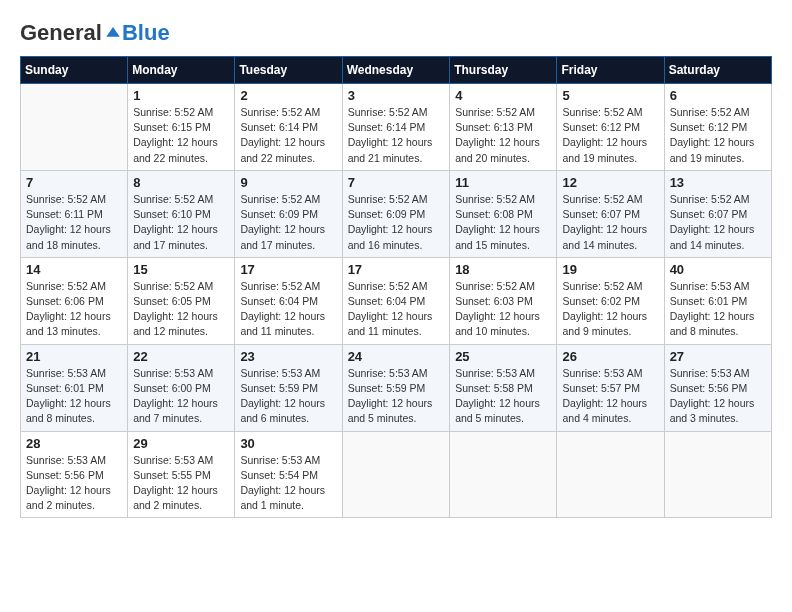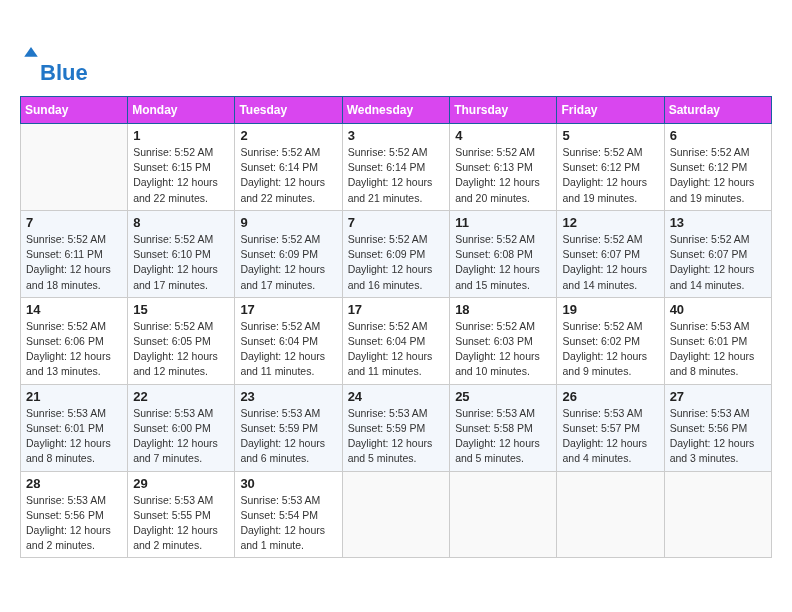--- a/index.html
+++ b/index.html
@@ -22,21 +22,21 @@
       align-items: flex-start;
     }
     .logo-text {
       display: flex;
       align-items: center;
       font-size: 22px;
       font-weight: bold;
       color: #333;
     }
     .logo-general { color: #333; }
-    .logo-blue { color: #2176c7; margin-top: 40px; }
+    .logo-blue { color: #2176c7; }
     .logo-icon {
       width: 18px;
       height: 18px;
       margin-left: 2px;
     }
     .title-block {
       text-align: right;
     }
     .month-year {
       font-size: 32px;
@@ -46,21 +46,21 @@
     .location {
       font-size: 16px;
       color: #555;
     }
     .calendar {
       width: 100%;
       border-collapse: collapse;
       font-size: 11px;
     }
     .calendar thead tr th {
-      background-color: #d946ef;
+      background-color: #0f172a;
       color: #fff;
       padding: 6px 4px;
       text-align: left;
       font-size: 12px;
       font-weight: bold;
       border: 1px solid #1a5fa0;
     }
     .calendar tbody tr td {
       vertical-align: top;
       padding: 4px 5px;
@@ -95,20 +95,21 @@
     .calendar tbody tr:nth-child(odd) td {
       background: #fff;
     }
   </style>
 </head>
 <body>
 
 <div class="header">
   <div class="logo">
     <div class="logo-text">
+      <span class="logo-general">General</span>
       <svg class="logo-icon" viewBox="0 0 24 24" fill="#2176c7">
         <path d="M3 17l9-13 9 13H3z"></path>
       </svg>
       <span class="logo-blue">Blue</span>
     </div>
   </div>
 </div>
 
 <table class="calendar">
   <thead>

